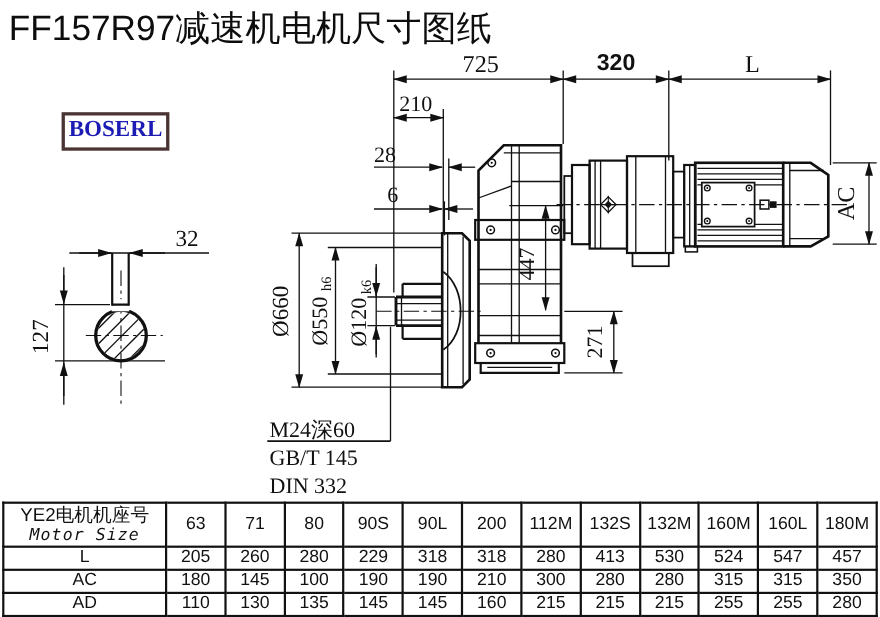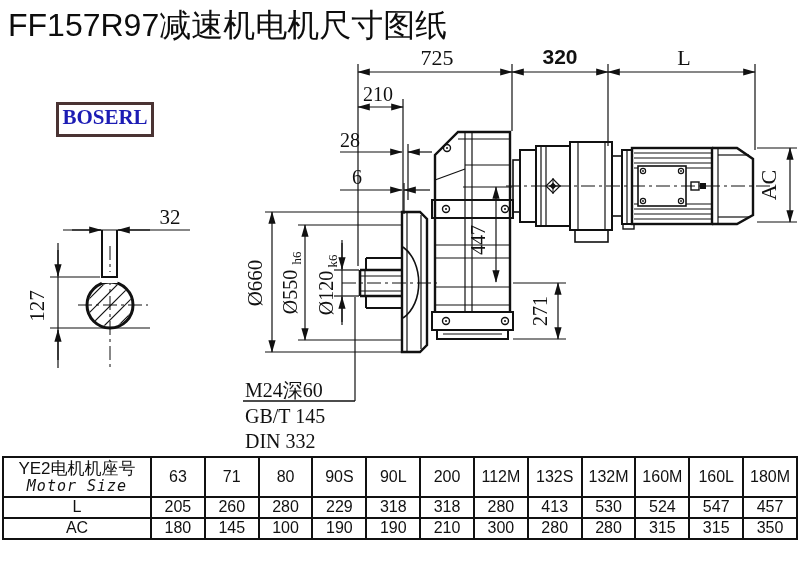--- a/index.html
+++ b/index.html
@@ -306,14 +306,29 @@
     <td>190</td>
     <td>190</td>
     <td>210</td>
     <td>300</td>
     <td>280</td>
     <td>280</td>
     <td>315</td>
     <td>315</td>
     <td>350</td>
   </tr>
+  <tr class="drow">
+    <td>AD</td>
+    <td>110</td>
+    <td>130</td>
+    <td>135</td>
+    <td>145</td>
+    <td>145</td>
+    <td>160</td>
+    <td>215</td>
+    <td>215</td>
+    <td>215</td>
+    <td>255</td>
+    <td>255</td>
+    <td>280</td>
+  </tr>
   </tbody>
 </table>
 
 </body></html>

